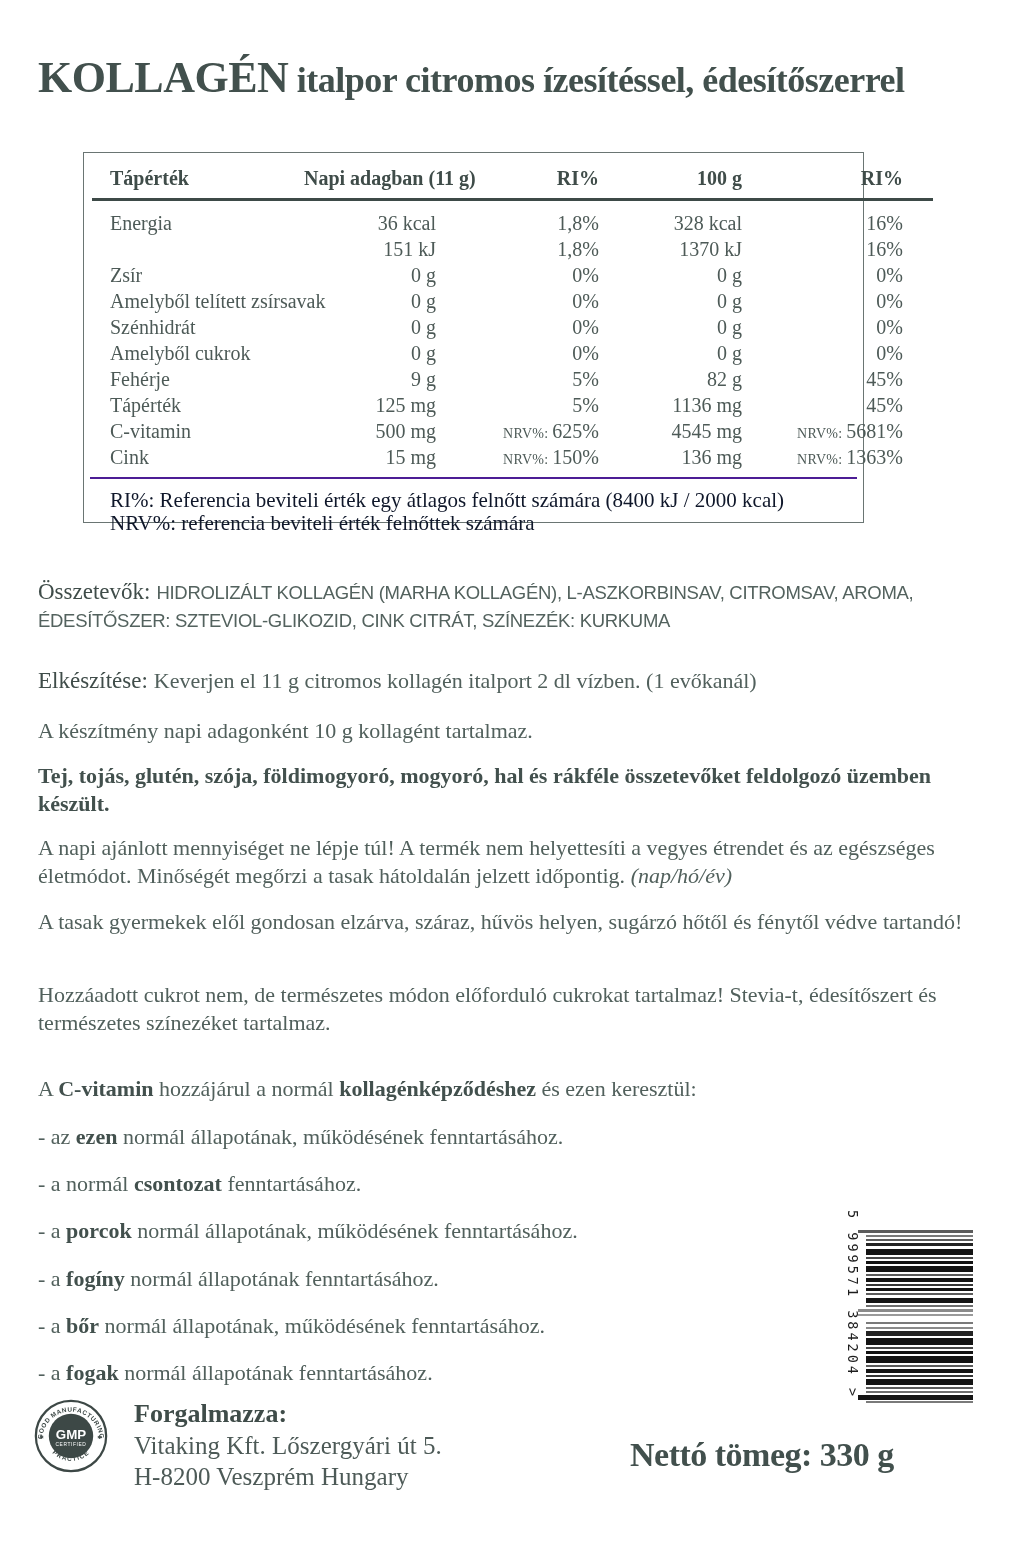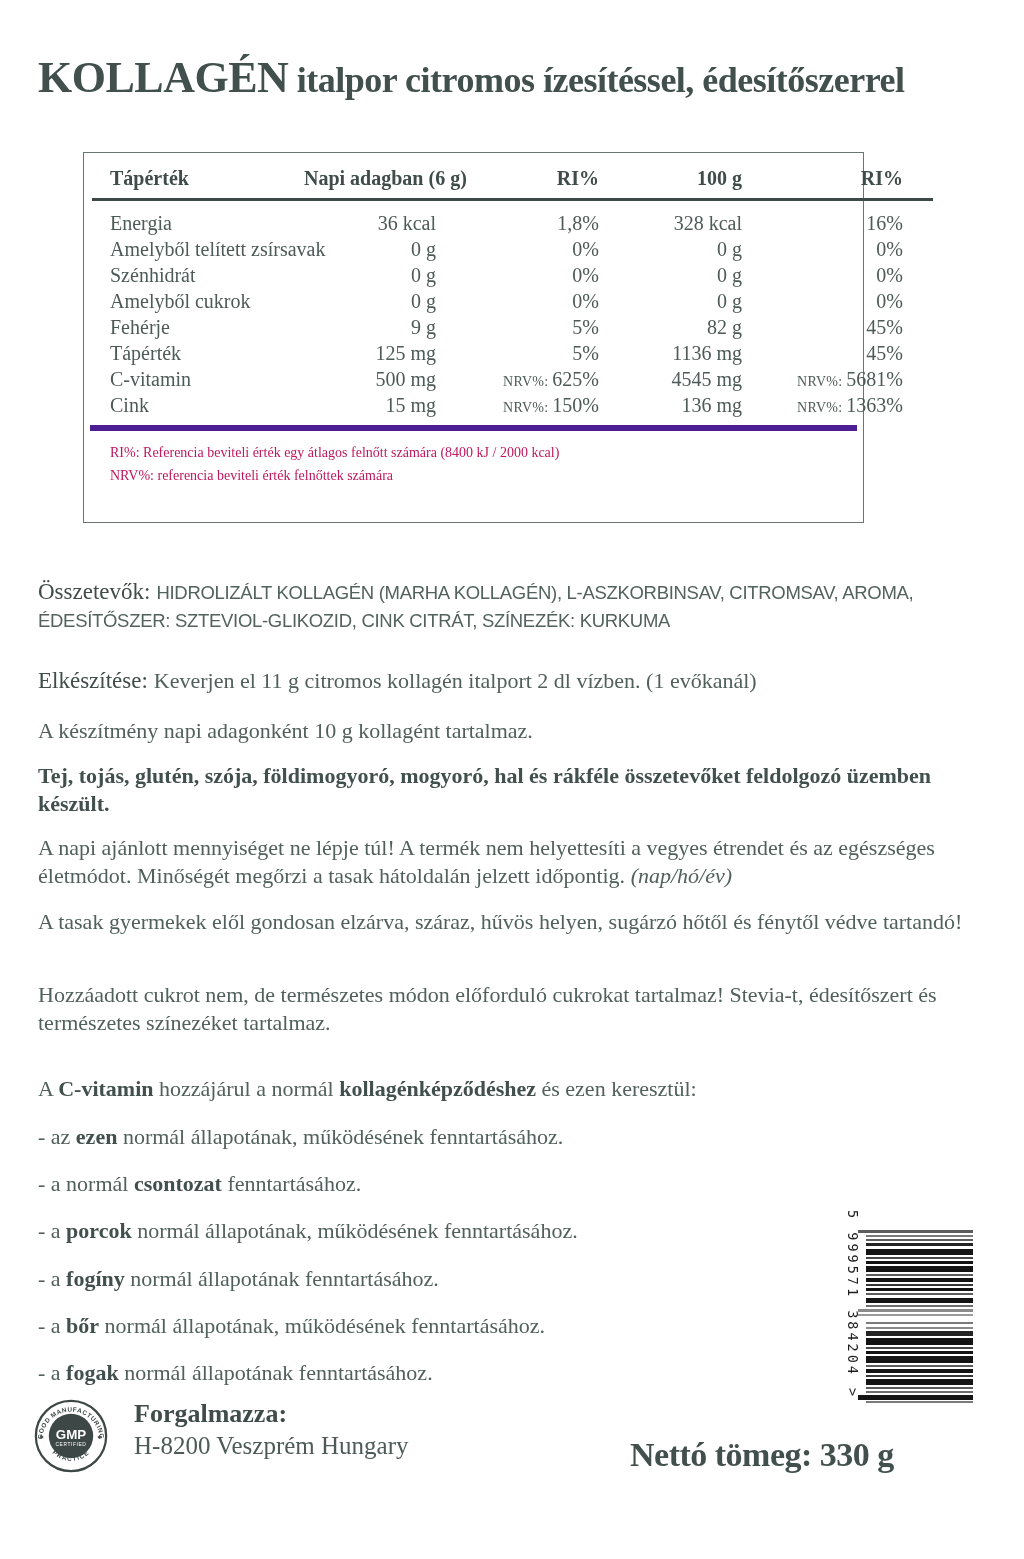--- a/index.html
+++ b/index.html
@@ -32,22 +32,22 @@
   table.nutri th:last-child{padding-right:30px;}
   table.nutri td{
     font-size:20px;color:#4d5a57;text-align:right;height:26px;
     padding:0 16px 0 0;white-space:nowrap;overflow:visible;
   }
   table.nutri td:first-child{text-align:left;padding-left:18px;}
   table.nutri td:last-child{padding-right:30px;}
   table.nutri tr.first td{padding-top:9px;}
   .nrv-prefix{font-size:14px;letter-spacing:0.3px;}
   .footnotes{
-    border-top:6px solid #4c1d95;margin:7px 6px 0 6px;padding:10px 0 0 20px;
-    font-size:14px;line-height:23px;color:#be185d;
+    border-top:2px solid #4c1d95;margin:7px 6px 0 6px;padding:10px 0 0 20px;
+    font-size:21px;line-height:23px;color:#0f172a;
   }
 
   
   .para{left:38px;width:952px;font-size:22px;line-height:27.5px;color:#51605c;}
   .para b{color:#42504d;}
   .lbl{font-weight:normal;color:#3f4c49;font-size:23px;margin-right:6px;}
   .caps{
     font-family:"Liberation Sans","DejaVu Sans",sans-serif;
     font-size:18.5px;letter-spacing:-0.3px;line-height:27px;color:#53625e;
   }
@@ -80,33 +80,47 @@
       <colgroup>
           <col class="c1">
           <col class="c2">
           <col class="c3">
           <col class="c4">
           <col class="c5">
         </colgroup>
       <thead>
         <tr>
           <th>Tápérték</th>
-          <th>Napi adagban (6 g)</th>
+          <th>Napi adagban (11 g)</th>
           <th>RI%</th>
           <th>100 g</th>
           <th>RI%</th>
         </tr>
       </thead>
       <tbody>
         <tr class="first">
           <td>Energia</td>
           <td>36 kcal</td>
           <td>1,8%</td>
           <td>328 kcal</td>
           <td>16%</td>
+        </tr>
+        <tr>
+          <td></td>
+          <td>151 kJ</td>
+          <td>1,8%</td>
+          <td>1370 kJ</td>
+          <td>16%</td>
+        </tr>
+        <tr>
+          <td>Zsír</td>
+          <td>0 g</td>
+          <td>0%</td>
+          <td>0 g</td>
+          <td>0%</td>
         </tr>
         <tr>
           <td>Amelyből telített zsírsavak</td>
           <td>0 g</td>
           <td>0%</td>
           <td>0 g</td>
           <td>0%</td>
         </tr>
         <tr>
           <td>Szénhidrát</td>
@@ -195,20 +209,21 @@
       <textPath href="#gmpBot" startOffset="50%" text-anchor="middle">PRACTICE</textPath>
     </text>
     <text x="7.5" y="53.5" font-size="7" fill="#3d4846">✱</text>
     <text x="85.5" y="53.5" font-size="7" fill="#3d4846">✱</text>
     <text x="50" y="54" text-anchor="middle" font-family="Liberation Sans, DejaVu Sans, sans-serif" font-size="18" font-weight="bold" fill="#ffffff">GMP</text>
     <text x="50" y="63.5" text-anchor="middle" font-family="Liberation Sans, DejaVu Sans, sans-serif" font-size="6.6" letter-spacing="0.8" fill="#ffffff">CERTIFIED</text>
   </svg>
 
   <div class="abs distributor">
     <div class="d-label">Forgalmazza:</div>
+    <div>Vitaking Kft. Lőszergyári út 5.</div>
     <div>H-8200 Veszprém Hungary</div>
   </div>
 
   <svg class="abs barcode-bars" viewBox="0 0 115 173" preserveAspectRatio="none">
     <rect x="0" y="0" width="115" height="3" fill="#5c5c5c"></rect>
     <rect x="8" y="5" width="107" height="2" fill="#7a7a7a"></rect>
     <rect x="8" y="9" width="107" height="2" fill="#5c5c5c"></rect>
     <rect x="8" y="13" width="107" height="3" fill="#242424"></rect>
     <rect x="8" y="19" width="107" height="6" fill="#141414"></rect>
     <rect x="8" y="27" width="107" height="2" fill="#474747"></rect>

